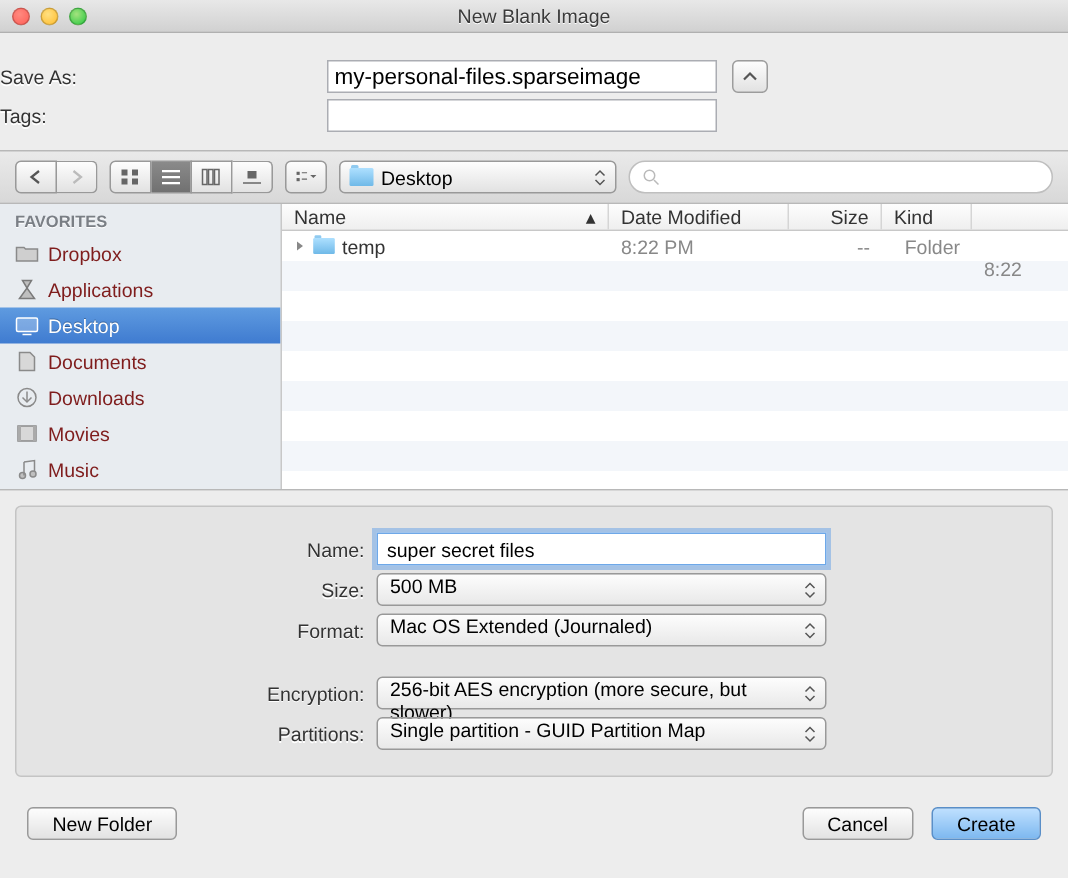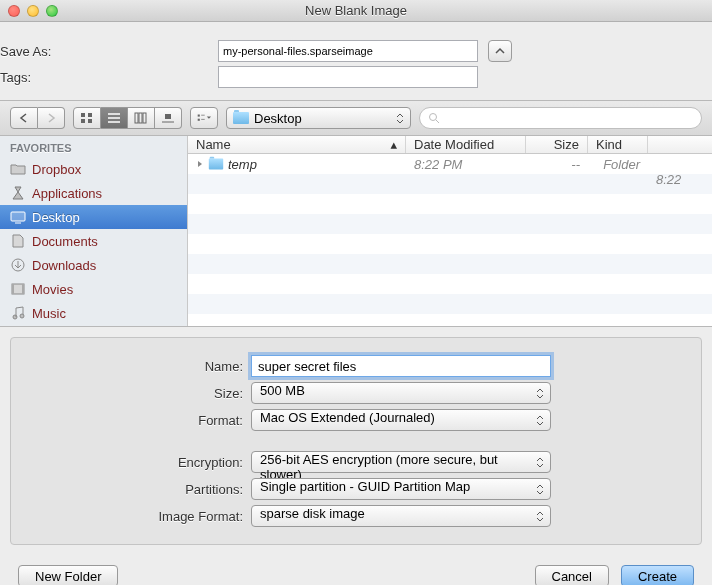--- a/index.html
+++ b/index.html
@@ -9,21 +9,21 @@
 .traffic { display: flex; gap: 7px; }
 .tl { width: 12px; height: 12px; border-radius: 50%; border: 0.5px solid rgba(0,0,0,0.2); }
 .tl.r { background: radial-gradient(circle at 40% 35%, #ff8a80, #ff5f57); }
 .tl.y { background: radial-gradient(circle at 40% 35%, #ffe082, #ffbd2e); }
 .tl.g { background: radial-gradient(circle at 40% 35%, #a5e27f, #28c940); }
 .title { position: absolute; left: 0; right: 0; text-align: center; color: #3a3a3a; font-size: 13px; text-shadow: 0 1px 0 #fff; }
 
 .savebar { padding: 14px 0 8px; }
 .saverow { display: flex; align-items: center; margin: 4px 0; }
 .savelabel { width: 218px; padding-right: 8px; color: #333; text-shadow: 0 1px 0 #fff; }
-.saveinput { width: 260px; height: 22px; padding: 2px 4px; border: 1px solid #abadb3; background: #fff; font-size: 11px; }
+.saveinput { width: 260px; height: 22px; padding: 2px 4px; border: 1px solid #abadb3; background: #fff; font-size: 15px; }
 .expand-btn { width: 24px; height: 22px; margin-left: 10px; background: linear-gradient(#fdfdfd,#e2e2e2); border: 1px solid #9c9c9c; border-radius: 4px; display: flex; align-items: center; justify-content: center; }
 .expand-btn svg { width: 10px; height: 10px; }
 
 .toolbar { display: flex; align-items: center; padding: 6px 10px; border-top: 1px solid #b8b8b8; border-bottom: 1px solid #b8b8b8; background: linear-gradient(#eaeaea,#d8d8d8); gap: 8px; }
 .seg { display: flex; }
 .segbtn { height: 22px; background: linear-gradient(#fdfdfd,#e2e2e2); border: 1px solid #999; display: flex; align-items: center; justify-content: center; padding: 0 6px; }
 .segbtn:first-child { border-radius: 4px 0 0 4px; }
 .segbtn:last-child { border-radius: 0 4px 4px 0; }
 .segbtn + .segbtn { border-left: none; }
 .segbtn.active { background: linear-gradient(#8a8a8a,#717171); }
@@ -43,21 +43,21 @@
 .siderow { display: flex; align-items: center; height: 24px; padding: 0 10px; gap: 6px; color: #7f1d1d; }
 .siderow.sel { background: linear-gradient(#5f9be0,#3f7bd0); color: #fff; text-shadow: 0 -1px 0 rgba(0,0,0,0.3); }
 .siderow .icon { width: 16px; height: 16px; display:flex; align-items:center; justify-content:center; }
 .siderow .icon svg { width:16px; height:16px; }
 .siderow.sel .icon svg * { stroke:#fff; fill:rgba(255,255,255,0.25);}
 .listarea { flex: 1; display: flex; flex-direction: column; overflow:hidden; }
 .listhdr { display: flex; height: 18px; border-bottom: 1px solid #c8c8c8; background: linear-gradient(#fdfdfd,#efefef); font-size: 11px; color: #333; }
 .listhdr > div { border-right: 1px solid #d5d5d5; display: flex; align-items: center; padding: 0 8px; }
 .col-name { width: 218px; } .col-date { width: 120px; } .col-size { width: 62px; justify-content:flex-end; } .col-kind { width: 60px; } .col-extra { flex:1;margin-top:30px; }
 .sortarr { margin-left: auto; }
-.listbody { flex: 1; background: repeating-linear-gradient(#fff 0, #fff 20px, #f3f6fa 20px, #f3f6fa 40px); font-style: italic; }
+.listbody { flex: 1; background: repeating-linear-gradient(#fff 0, #fff 20px, #f3f6fa 20px, #f3f6fa 40px); }
 .listrow { display: flex; height: 20px; align-items: center; font-size: 12px; color: #333; }
 .listrow > div { padding: 0 8px; }
 .listrow .col-name { display:flex; align-items:center; gap:4px; }
 .disc { width:8px; height:8px; }
 .dim { color: #888; }
 .col-size.dim, .col-kind.dim { text-align: right; }
 
 .options { padding: 12px 0; margin: 10px; background: #e4e4e4; border: 1px solid #c4c4c4; border-radius: 4px; }
 .optrow { display: flex; align-items: center; margin: 5px 0; }
 .optlabel { width: 240px; text-align: right; padding-right: 8px; color: #333; text-shadow: 0 1px 0 #fff; }
@@ -326,34 +326,20 @@
         <div class="stepper">
           <svg viewBox="0 0 8 5">
             <path d="M1 4 L4 1 L7 4" fill="none" stroke="#555"></path>
           </svg>
           <svg viewBox="0 0 8 5">
             <path d="M1 1 L4 4 L7 1" fill="none" stroke="#555"></path>
           </svg>
         </div>
       </div>
   </div>
-  <div class="optrow">
-    <div class="optlabel">Image Format:</div>
-    <div class="popup">
-        <span>sparse disk image</span>
-        <div class="stepper">
-          <svg viewBox="0 0 8 5">
-            <path d="M1 4 L4 1 L7 4" fill="none" stroke="#555"></path>
-          </svg>
-          <svg viewBox="0 0 8 5">
-            <path d="M1 1 L4 4 L7 1" fill="none" stroke="#555"></path>
-          </svg>
-        </div>
-      </div>
-  </div>
 </div>
 
 <div class="footer">
   <div class="btn">New Folder</div>
   <div class="spacer"></div>
   <div class="btn" style="margin-right:12px;">Cancel</div>
   <div class="btn default">Create</div>
 </div>
 
 </body></html>

